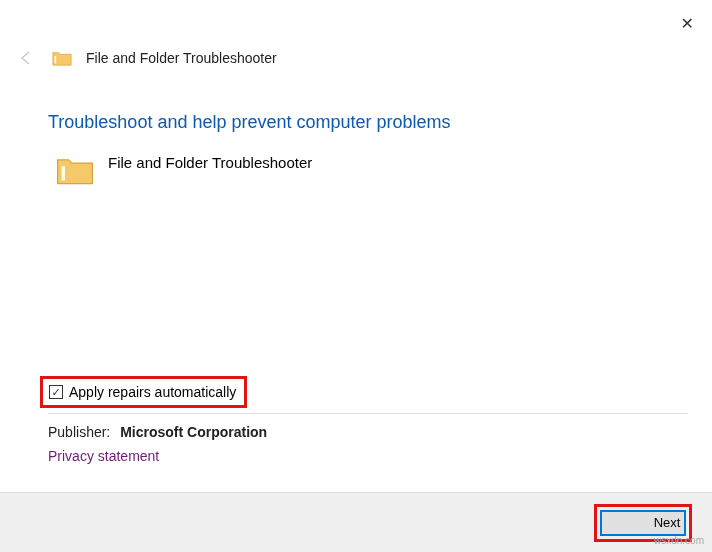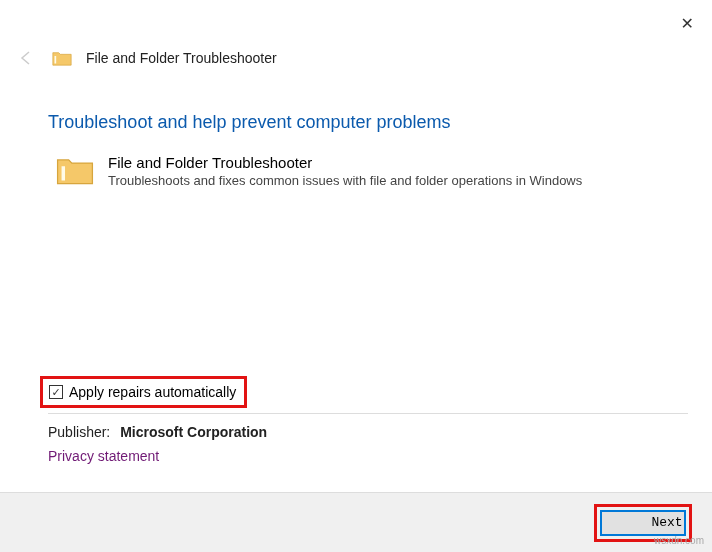--- a/index.html
+++ b/index.html
@@ -119,21 +119,21 @@
       align-items: center;
       justify-content: flex-end;
       gap: 10px;
       padding-right: 20px;
     }
     .btn {
       min-width: 86px;
       height: 26px;
       background: #e1e1e1;
       border: 1px solid #adadad;
-      font-family: Liberation Mono, monospace;
+      font-family: Liberation Sans, sans-serif;
       font-size: 13px;
       cursor: pointer;
       padding-left: 48px;
     }
     .btn-next {
       border: 2px solid #0078d7;
     }
     .next-highlight {
       border: 3px solid #e21313;
       padding: 3px;
@@ -171,21 +171,20 @@
 
 <div class="item-row">
   <div class="folder-large">
     <svg viewBox="0 0 24 20">
         <path d="M1 3 L8 3 L10 5 L23 5 L23 18 L1 18 Z" fill="#f5c869" stroke="#d7a53d" stroke-width="0.8"></path>
         <rect x="3.5" y="7" width="2.2" height="9" fill="#fffbe8"></rect>
       </svg>
   </div>
   <div class="item-text">
     <div class="item-title">File and Folder Troubleshooter</div>
-    <div class="item-desc">Troubleshoots and fixes common issues with file and folder operations in Windows</div>
   </div>
 </div>
 
 <div class="checkbox-highlight">
   <div class="checkbox">
     <span>✓</span>
   </div>
   <span class="checkbox-label">Apply repairs automatically</span>
 </div>
 

